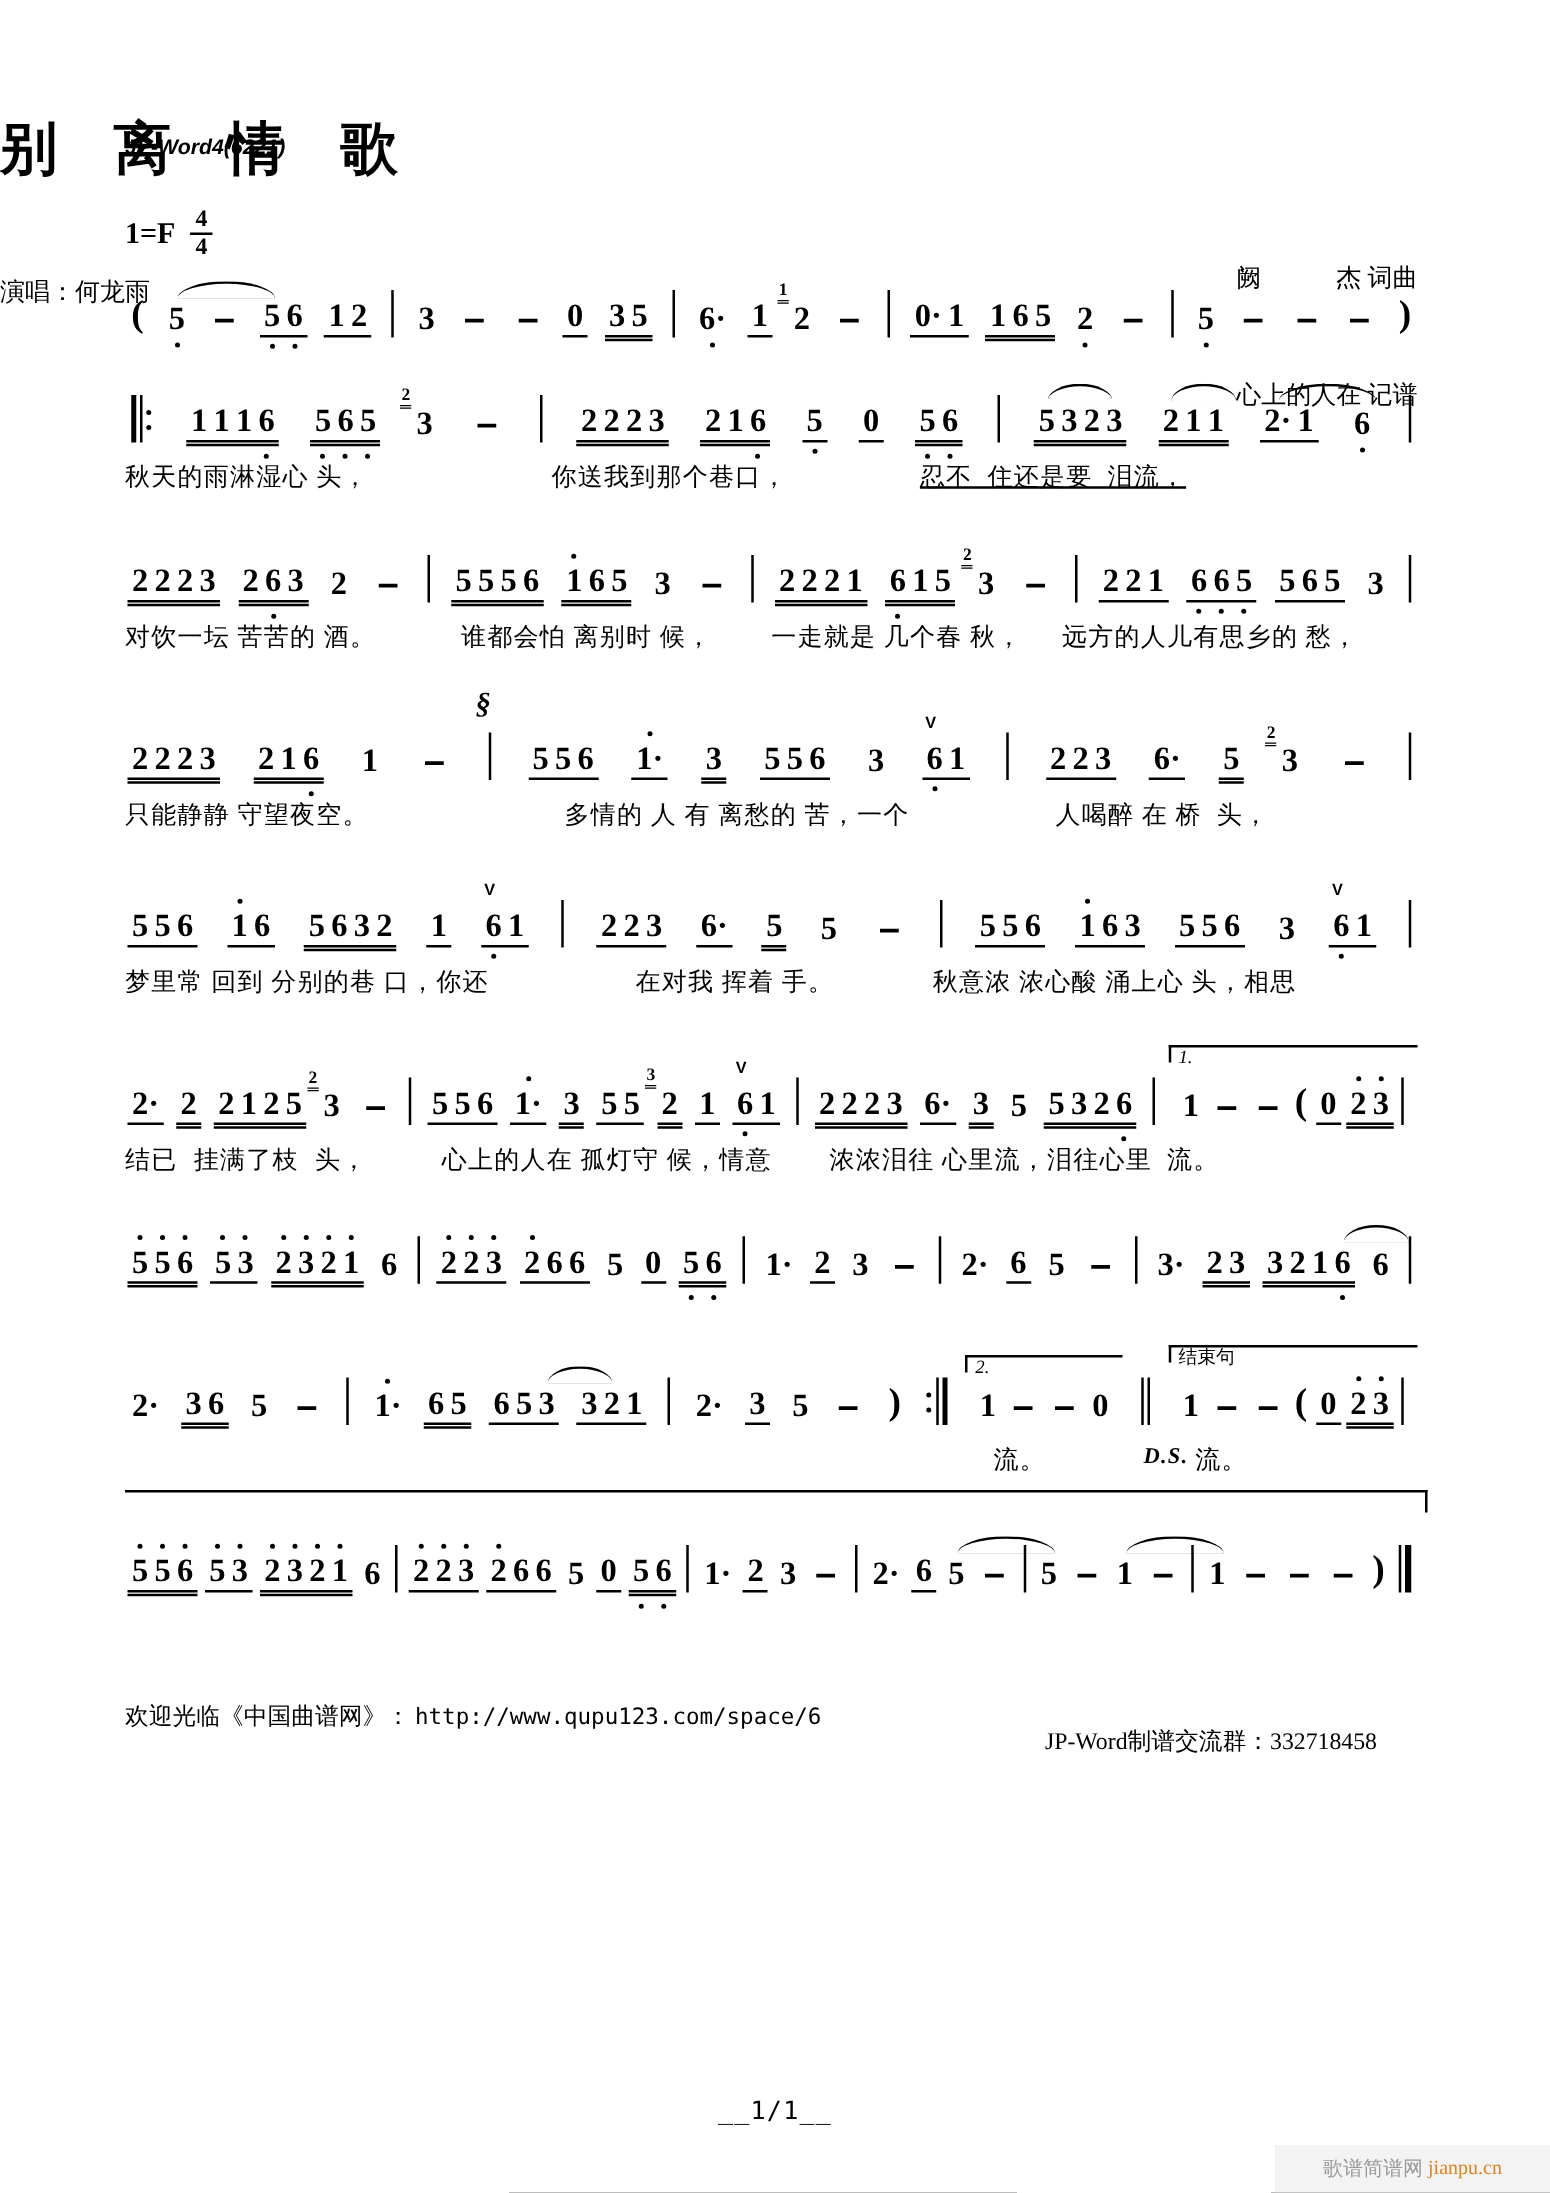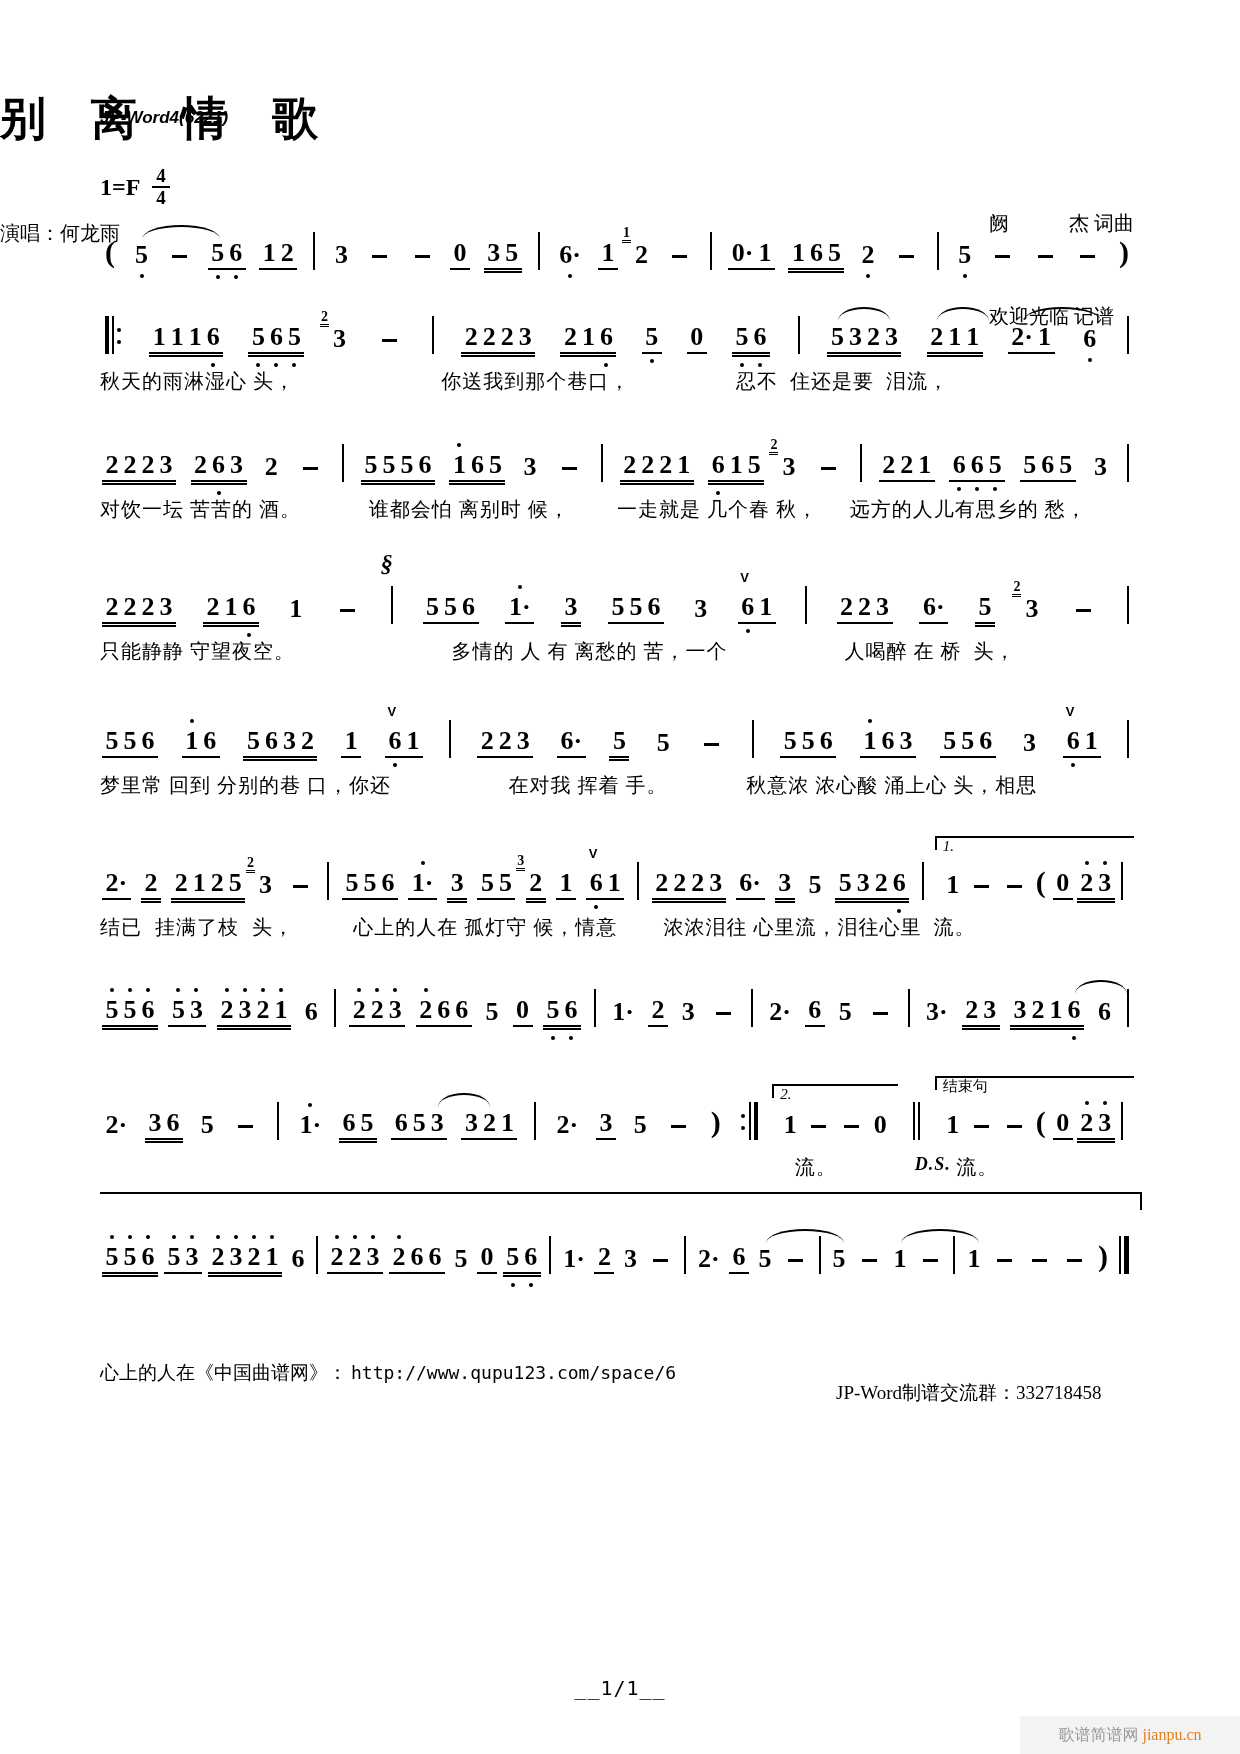--- a/index.html
+++ b/index.html
@@ -68,21 +68,21 @@
   .wm-url{color:#e0821c;margin-left:4px;}
 </style>
 </head>
 <body>
 
 <div class="page">
   <div class="gen">JP-Word4(6221)</div>
   <h1 class="title">别 离 情 歌</h1>
   <div class="credits">
     <div>阙　　　杰 词曲</div>
-    <div>欢迎光临 记谱</div>
+    <div>心上的人在 记谱</div>
   </div>
   <div class="singer">演唱：何龙雨</div>
   <div class="keysig">
     <span>1=F</span>
     <span class="frac">
         <i>4</i>
         <i>4</i>
       </span>
   </div>
 
@@ -232,21 +232,21 @@
           <span class="g u0">
             <span class="tk"><span class="n">6</span><span class="dot lo"></span></span>
           </span>
           <span class="barw">
             <span class="bline" style="width: 2px;"></span>
           </span>
         </div>
         <div class="lyr">
           <span class="lseg" style="left: 0%;">秋天的雨淋湿心 头，</span>
           <span class="lseg" style="left: 33%;">你送我到那个巷口，</span>
-          <span class="lseg" style="left: 61.5%;">忍不  住还是要  泪流，</span>
+          <span class="lseg" style="left: 61.5%; text-decoration: underline;">忍不  住还是要  泪流，</span>
         </div>
       </div>
       <div class="sys" style="top: 440px;">
         <div class="m-line">
           <span class="g u2">
             <span class="tk"><span class="n">2</span></span>
             <span class="tk"><span class="n">2</span></span>
             <span class="tk"><span class="n">2</span></span>
             <span class="tk"><span class="n">3</span></span>
           </span>
@@ -865,21 +865,21 @@
           </span>
           <span class="barw">
             <span class="bline" style="width: 2px;"></span>
             <span class="bline" style="width: 5px;"></span>
           </span>
         </div>
       </div>
     </div>
 
   <div class="f1">
-    <span>心上的人在《中国曲谱网》：</span><span class="url">http://www.qupu123.com/space/6</span>
+    <span>欢迎光临《中国曲谱网》：</span><span class="url">http://www.qupu123.com/space/6</span>
   </div>
   <div class="fr">JP-Word制谱交流群：332718458</div>
   <div class="pageno">__1/1__</div>
   <div class="wm">
     <span class="wm-site">歌谱简谱网</span>
     <span class="wm-url">jianpu.cn</span>
   </div>
 </div>
 
 </body></html>

